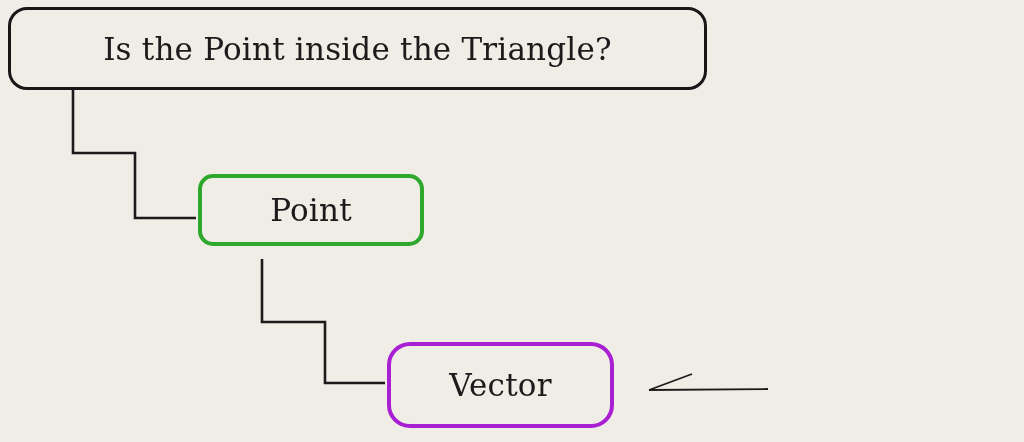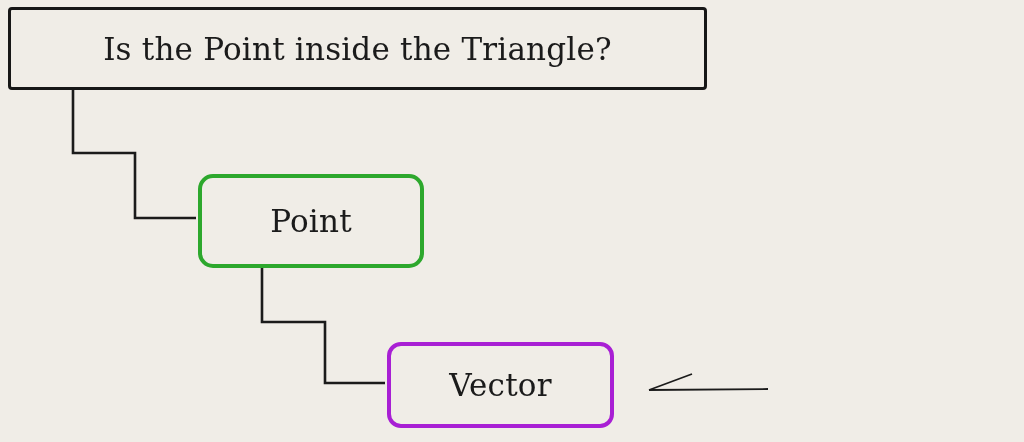--- a/index.html
+++ b/index.html
@@ -26,33 +26,33 @@
     background: #f0ede7;
     box-sizing: border-box;
     font-size: 31px;
     letter-spacing: 0.2px;
     white-space: nowrap;
   }
   .node-question {
     left: 8px; top: 7px;
     width: 699px; height: 83px;
     border: 3px solid #171717;
-    border-radius: 4px;
+    border-radius: 19px;
   }
   .node-point {
     left: 198px; top: 174px;
-    width: 226px; height: 94px;
+    width: 226px; height: 72px;
     border: 4.5px solid #2da82d;
     border-radius: 15px;
   }
   .node-vector {
     left: 387px; top: 342px;
     width: 227px; height: 86px;
     border: 4.5px solid #a81fd4;
-    border-radius: 14px;
+    border-radius: 23px;
   }
   .annotation {
     position: absolute;
     left: 800px; top: 369px;
     font-size: 32px;
     white-space: nowrap;
   }
 </style>
 </head>
 <body>

